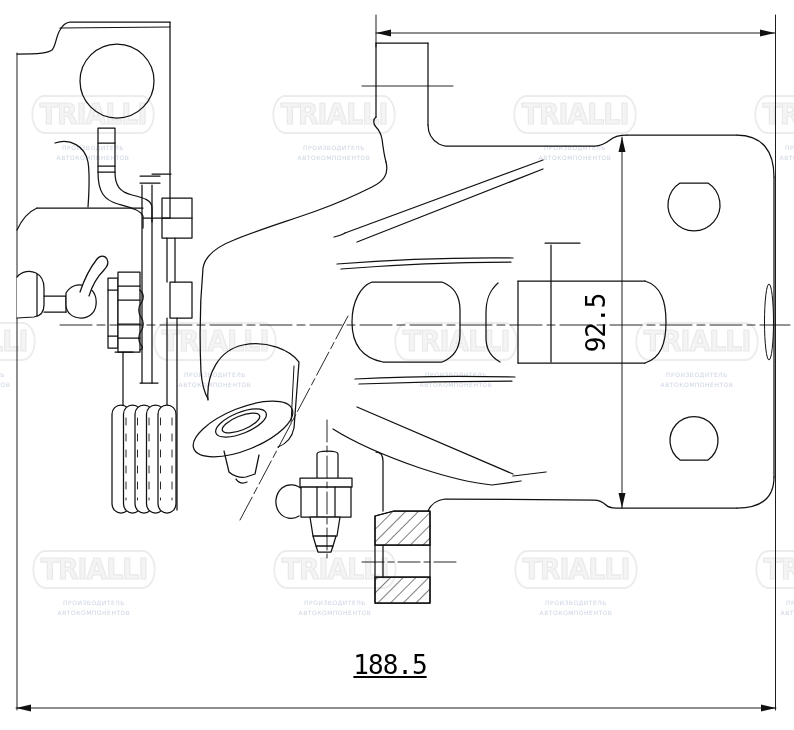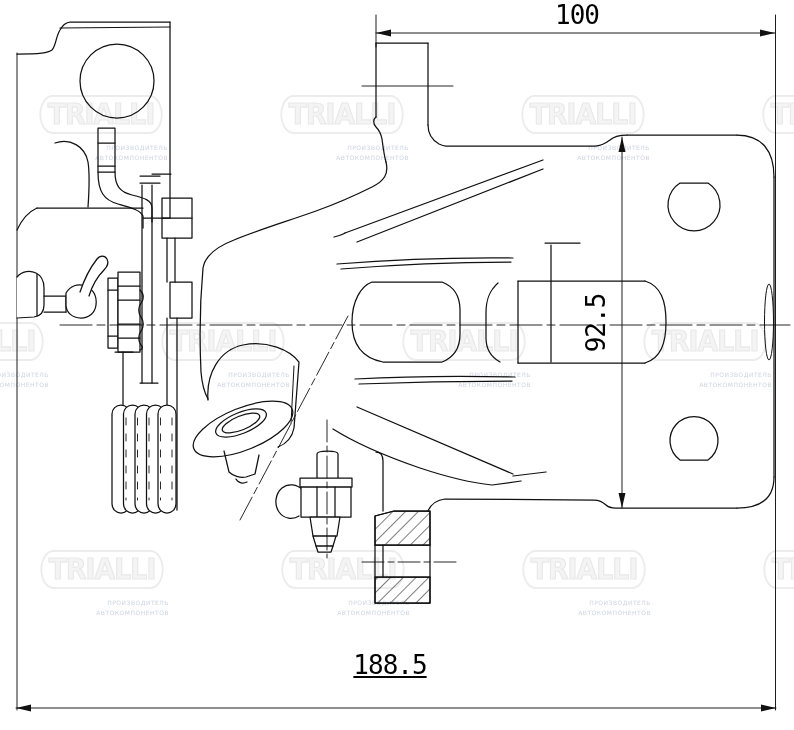--- a/index.html
+++ b/index.html
@@ -1,19 +1,19 @@
 <!DOCTYPE html>
 <html><head>
 <meta charset="utf-8">
 <style>
   html,body{margin:0;padding:0;background:#fff;}
   .stage{position:relative;width:794px;height:730px;background:#fff;overflow:hidden;
          font-family:"DejaVu Sans",sans-serif;}
   
-  .wm{position:absolute;width:150px;margin-left:-75px;margin-top:-30px;text-align:right;z-index:0;}
+  .wm{position:absolute;width:150px;margin-left:-75px;margin-top:-30px;text-align:center;z-index:0;}
   .wm-logo{display:inline-block;font-family:"DejaVu Sans",sans-serif;font-weight:bold;
            font-size:29px;letter-spacing:-1px;color:#f4f4f4;-webkit-text-stroke:1.2px #e9e9e9;
            border:2px solid #ececec;border-radius:16px/22px;padding:1px 7px;transform:scaleX(.92);
            line-height:1.15;}
   .wm-sub{margin-top:9px;font-size:6px;line-height:1.6;color:#ccd3e2;letter-spacing:.5px;}
   
   svg.draw{position:absolute;left:0;top:0;z-index:1;}
   
   .dim{position:absolute;z-index:2;font-family:"DejaVu Sans Mono","Liberation Mono",monospace;
        font-size:26px;letter-spacing:-1px;color:#000;text-align:center;}
@@ -245,16 +245,15 @@
 
     <g stroke-width="0.9">
       <path d="M60,325 H790" stroke-dasharray="32 5 8 5"></path>
       <path d="M327,420 V558" stroke-dasharray="22 4 6 4"></path>
       <path d="M362,562 H458" stroke-dasharray="22 4 6 4"></path>
       <path d="M348,316 L240,520" stroke-dasharray="26 4 7 4"></path>
       <path d="M362,86 H453"></path>
     </g>
   </svg>
 
-  <div class="dim dim-100">100</div>
   <div class="dim dim-925">92.5</div>
   <div class="dim dim-1885">188.5</div>
 </div>
 
 </body></html>

